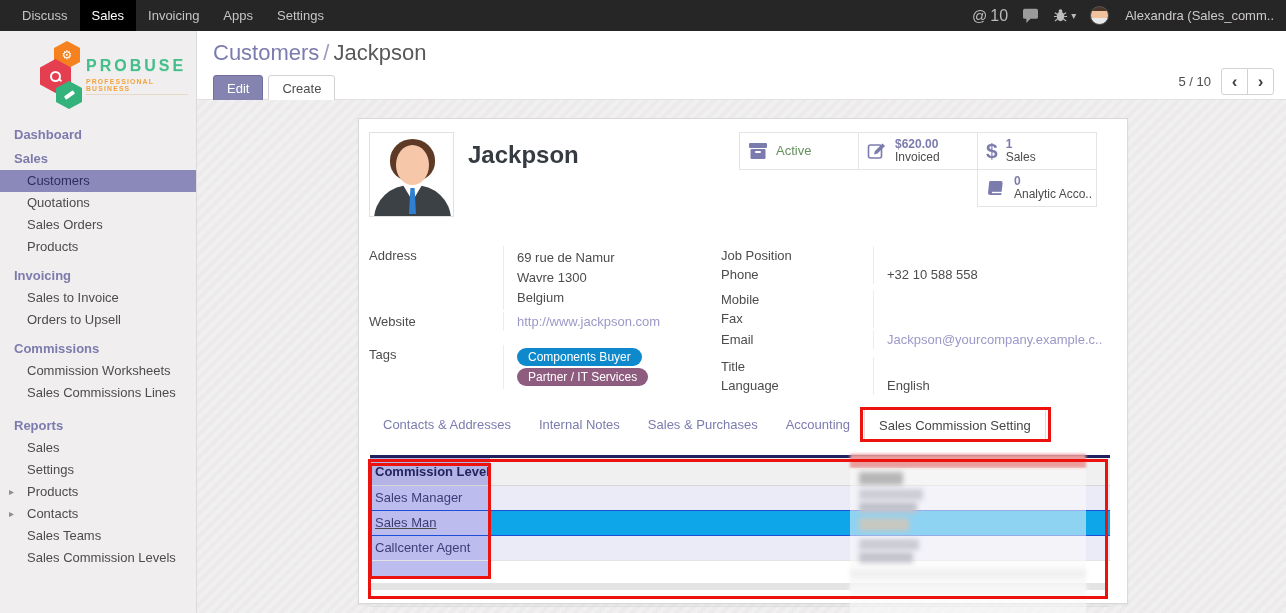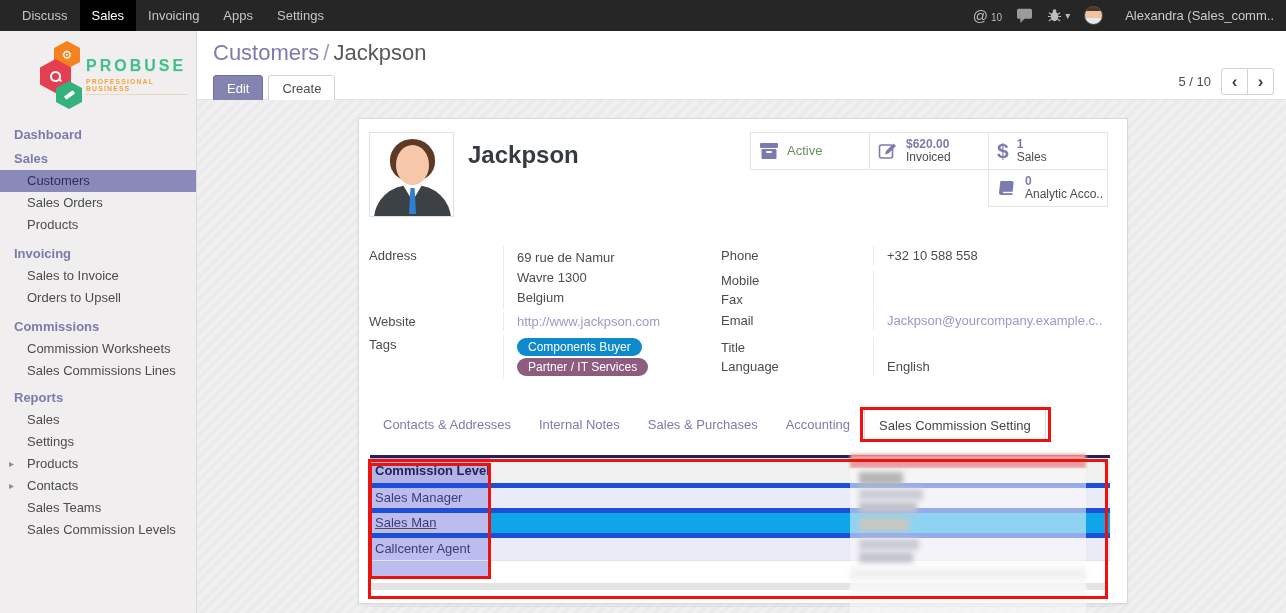--- a/index.html
+++ b/index.html
@@ -8,24 +8,24 @@
 
   
   .topbar { position:absolute; left:0; top:0; width:1286px; height:31px; background:#262626;
     display:flex; align-items:stretch; z-index:50; }
   .topbar .menus { display:flex; padding-left:10px; }
   .tb-menu { color:#c8c4c4; line-height:31px; padding:0 12px; cursor:pointer; }
   .tb-menu.active { background:#000; color:#fff; }
   .topbar .right { margin-left:auto; display:flex; align-items:center; gap:14px; padding-right:12px; color:#b9b9b9; }
   .tb-mention { display:flex; align-items:baseline; gap:3px; cursor:pointer; }
   .tb-mention .at { font-size:15px; }
-  .tb-mention .cnt { font-size:10px; }
+  .tb-mention .cnt { font-size:16px; }
   .tb-iconbtn { display:flex; align-items:center; gap:3px; cursor:pointer; }
   .tb-caret { font-size:10px; color:#b9b9b9; }
-  .tb-user { display:flex; align-items:center; gap:22px; cursor:pointer; color:#cfcaca; }
+  .tb-user { display:flex; align-items:center; gap:16px; cursor:pointer; color:#cfcaca; }
   .tb-avatar { width:19px; height:19px; border-radius:50%; overflow:hidden;
     background:linear-gradient(#4d3528 0 26%, #f0c29e 26% 62%, #e8e8e8 62%); border:1px solid #555; }
 
   
   .sidebar { position:absolute; left:0; top:31px; width:197px; bottom:0; background:#f0eeef;
     border-right:1px solid #dcdada; }
   .logo { position:relative; height:72px; margin:10px 8px 6px 8px; }
   .hex { position:absolute; clip-path:polygon(50% 0,100% 25%,100% 75%,50% 100%,0 75%,0 25%);
     display:flex; align-items:center; justify-content:center; color:#fff; }
   .hex-orange { left:46px; top:0;  width:26px; height:28px; background:#f5821f; font-size:12px; }
@@ -81,21 +81,21 @@
   .o-header { position:absolute; top:13px; left:10px; right:14px; height:110px; }
   .pavatar { position:absolute; left:0; top:0; width:85px; height:85px; background:#fff;
     border:1px solid #e1e1e1; overflow:hidden; }
   .pa-hair { position:absolute; left:20px; top:6px; width:45px; height:42px; background:#5d3a26; border-radius:50% 50% 45% 45%; }
   .pa-face { position:absolute; left:26px; top:12px; width:33px; height:40px; background:#f6c7a8; border-radius:50%; }
   .pa-body { position:absolute; left:4px; top:52px; width:77px; height:40px; background:#3c4146; border-radius:50% 50% 6px 6px / 90% 90% 6px 6px; }
   .pa-shirt { position:absolute; left:33px; top:52px; width:19px; height:16px; background:#fff; clip-path:polygon(0 0,100% 0,50% 100%); }
   .pa-tie { position:absolute; left:39px; top:55px; width:7px; height:26px; background:#2f7fd3; clip-path:polygon(20% 0,80% 0,100% 100%,0 100%); }
   .ptitle { position:absolute; left:99px; top:9px; font-size:24px; font-weight:bold; color:#363a41; }
 
-  .statbar { position:absolute; right:5px; top:1px; display:grid;
+  .statbar { position:absolute; right:16px; top:1px; display:grid;
     grid-template-columns:repeat(3,119px); grid-auto-rows:37px; }
   .statbtn { border:1px solid #e4e4e4; background:#fff; display:flex; align-items:center; gap:8px;
     padding:0 8px; cursor:pointer; margin-left:-1px; margin-top:-1px; }
   .statbtn .sicon { color:#7c7bad; flex:0 0 auto; display:flex; align-items:center; }
   .statbtn .stxt { line-height:13px; font-size:12px; }
   .statbtn .sval { color:#7c7bad; font-weight:bold; }
   .statbtn .slab { color:#4c4c4c; white-space:nowrap; overflow:hidden; max-width:78px; }
   .statbtn .sgreen { color:#66915c; font-size:13px; }
   .stat-analytic { grid-column:3; grid-row:2; }
   .dollar-glyph { font-size:21px; font-weight:bold; color:#7c7bad; }
@@ -104,40 +104,40 @@
   .o-fields { position:absolute; top:127px; left:10px; right:16px; display:flex; }
   .fcol-l { width:352px; flex:0 0 auto; }
   .fcol-r { flex:1; }
   .frow { display:flex; min-height:17px; }
   .flabel { font-weight:normal; color:#4c4c4c; flex:0 0 auto; padding:2px 0; }
   .fcol-l .flabel { width:134px; }
   .fcol-r .flabel { width:152px; }
   .fval { flex:1; border-left:1px solid #ececec; padding:2px 0 2px 13px; min-height:17px; }
   .fval .vline { line-height:20px; }
   .linktext { color:#9b99c7; cursor:pointer; }
-  .mb2{margin-bottom:2px;} .mb4{margin-bottom:4px;} .mb6{margin-bottom:6px;} .mb8{margin-bottom:8px;}
+  .mb2{margin-bottom:2px;} .mb4{margin-bottom:14px;} .mb6{margin-bottom:6px;} .mb8{margin-bottom:8px;}
   .tagpill { display:inline-block; color:#fff; font-size:12px; border-radius:10px; padding:2px 11px; margin:1px 0; }
 
   
   .o-tabs { position:absolute; top:290px; left:10px; right:16px; height:31px; display:flex; }
   .tab { padding:8px 14px 9px 14px; color:#7c7bad; cursor:pointer; white-space:nowrap; }
   .tab.active { position:relative; color:#464646; background:#fff;
     border:1px solid #ddd; border-bottom:none; }
   .tab-anno { position:absolute; left:-5px; right:-6px; top:-3px; bottom:-2px;
     border:3px solid #ec130e; pointer-events:none; z-index:6; }
 
   
   .o-table { position:absolute; top:320px; left:11px; width:740px; height:165px;margin-top:16px; }
   .tbl-topline { height:3px; background:#20205c; }
   table.ctable { width:100%; border-collapse:collapse; table-layout:fixed; font-size:13px; }
   .ctable th, .ctable td { padding:0 0 0 5px; text-align:left; font-weight:normal; }
   .ctable .col1 { width:120px; }
   .ctable tr.thead { height:27px; background:#f0f0f0; border-bottom:1px solid #d6d6d6; }
   .ctable tr.thead th.col1 { background:#b3b3e6; color:#23235f; font-weight:bold; }
-  .ctable tr.r { height:25px; border-top:5px solid #1d4ed8; }
+  .ctable tr.r { height:25px; border-top:1px solid #1d4ed8; }
   .ctable tr.odd { background:#ebebf8; }
   .ctable tr.even { background:#0ea5e9;text-decoration:underline; }
   .ctable tr.r td.col1 { background:#bcbcee; color:#3d3d78; }
   .ctable tr.rempty { height:16px; border-top:1px solid #e3e3e3; background:#fff; }
   .ctable tr.rempty td.col1 { background:#bcbcee; }
   .tbl-strip { position:absolute; left:0; right:2px; top:128px; height:7px; background:#e4e4e4; }
   .tbl-bottomline { position:absolute; left:0; right:0; top:151px; border-top:1px solid #dcdcdc; }
 
   
   .anno { position:absolute; border:3px solid #ec130e; pointer-events:none; z-index:5; }
@@ -201,29 +201,30 @@
       </span>
     <span class="brand-text">
       <div class="brand-name">PROBUSE</div>
       <div class="brand-tag">PROFESSIONAL BUSINESS</div>
     </span>
   </div>
   <div class="nav">
     <div class="nav-heading">Dashboard</div>
     <div class="nav-heading" style="margin-top:1px">Sales</div>
     <div class="nav-item active">Customers</div>
+    <div class="nav-item">Quotations</div>
     <div class="nav-item">Sales Orders</div>
     <div class="nav-item">Products</div>
     <div class="nav-heading" style="margin-top:6px">Invoicing</div>
     <div class="nav-item">Sales to Invoice</div>
     <div class="nav-item">Orders to Upsell</div>
     <div class="nav-heading" style="margin-top:6px">Commissions</div>
     <div class="nav-item">Commission Worksheets</div>
     <div class="nav-item">Sales Commissions Lines</div>
-    <div class="nav-heading" style="margin-top:4px">Reports</div>
+    <div class="nav-heading" style="margin-top:10px">Reports</div>
     <div class="nav-item">Sales</div>
     <div class="nav-item">Settings</div>
     <div class="nav-item"><span class="exp">▸</span><span>Products</span></div>
     <div class="nav-item"><span class="exp">▸</span><span>Contacts</span></div>
     <div class="nav-item">Sales Teams</div>
     <div class="nav-item">Sales Commission Levels</div>
   </div>
 </div>
 
 <div class="main">
@@ -318,20 +319,24 @@
           </div>
           <div class="frow">
             <span class="flabel">Tags</span>
             <span class="fval">
               <div><span class="tagpill" style="background-color: rgb(14, 138, 204);">Components Buyer</span></div>
               <div><span class="tagpill" style="background-color: rgb(142, 92, 127);">Partner / IT Services</span></div>
             </span>
           </div>
         </div>
         <div class="fcol-r">
+          <div class="frow">
+              <span class="flabel">Job Position</span>
+              <span class="fval"></span>
+            </div>
           <div class="frow mb6">
               <span class="flabel">Phone</span>
               <span class="fval">+32 10 588 558</span>
             </div>
           <div class="frow">
               <span class="flabel">Mobile</span>
               <span class="fval"></span>
             </div>
           <div class="frow mb2">
               <span class="flabel">Fax</span>

